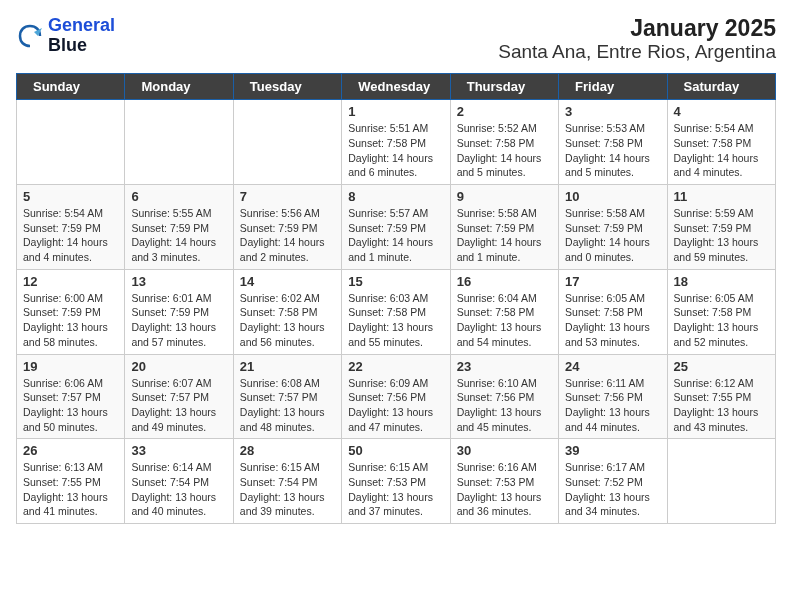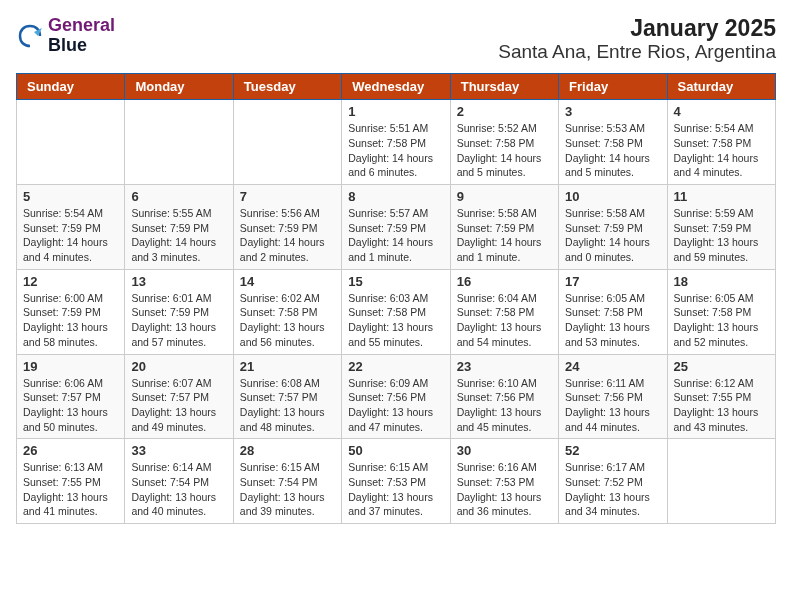--- a/index.html
+++ b/index.html
@@ -18,21 +18,21 @@
     }
     .logo {
       display: flex;
       align-items: center;
     }
     .logo-text {
       font-size: 18px;
       font-weight: bold;
       line-height: 1.1;
     }
-    .logo-general { color: #701a75; }
+    .logo-general { color: #1d4ed8; }
     .logo-blue { color: #0f172a; }
     .logo-icon {
       width: 28px;
       height: 28px;
       margin-right: 4px;
     }
     .title-block { text-align: right; }
     .cal-title {
       font-size: 23px;
       font-weight: bold;
@@ -42,25 +42,25 @@
     .cal-subtitle {
       font-size: 19px;
       color: #333;
     }
     .calendar {
       width: 100%;
       border-collapse: collapse;
       border: 1px solid #ccc;
     }
     .calendar th {
-      background: #c2410c;
+      background: #404040;
       color: #fff;
       font-size: 13px;
       font-weight: bold;
-      padding: 5px 10px;
+      padding: 5px 16px;
       text-align: left;
       border: 1px solid #1a5fa8;
     }
     .calendar td {
       border: 1px solid #ccc;
       vertical-align: top;
       padding: 4px 6px;
       font-size: 11px;
       color: #333;
       width: calc(100% / 7);
@@ -244,19 +244,19 @@
         </td>
         <td>
           <span class="day-num">50</span>
           <div class="day-info">Sunrise: 6:15 AM<br>Sunset: 7:53 PM<br>Daylight: 13 hours<br>and 37 minutes.</div>
         </td>
         <td>
           <span class="day-num">30</span>
           <div class="day-info">Sunrise: 6:16 AM<br>Sunset: 7:53 PM<br>Daylight: 13 hours<br>and 36 minutes.</div>
         </td>
         <td>
-          <span class="day-num">52</span>
+          <span class="day-num">39</span>
           <div class="day-info">Sunrise: 6:17 AM<br>Sunset: 7:52 PM<br>Daylight: 13 hours<br>and 34 minutes.</div>
         </td>
         <td class="empty-cell"></td>
       </tr>
     </tbody>
 </table>
 
 </body></html>

